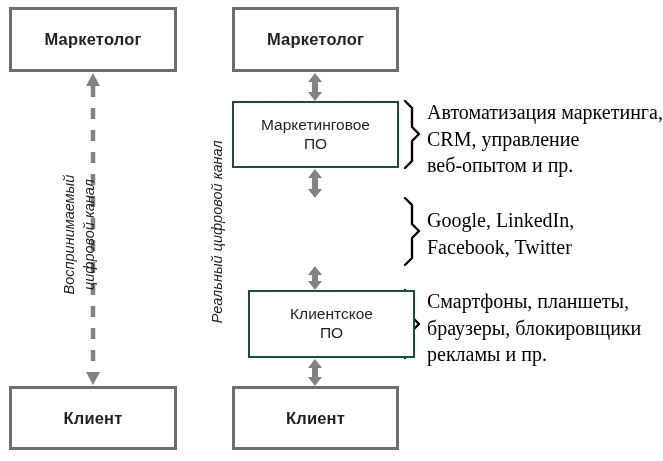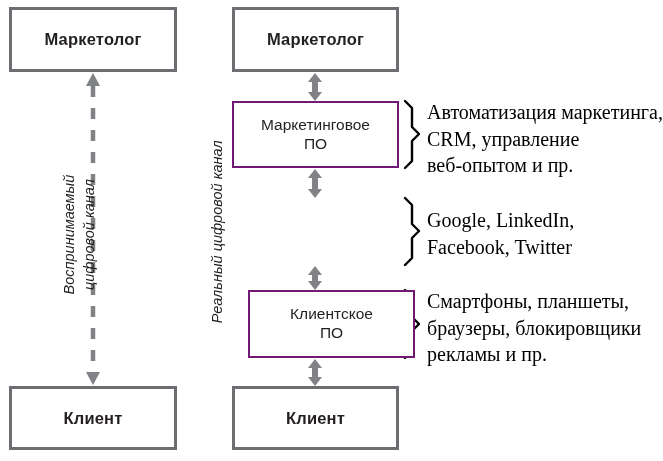--- a/index.html
+++ b/index.html
@@ -3,21 +3,21 @@
 <meta charset="utf-8">
 <style>
   html,body{margin:0;padding:0;background:#ffffff;}
   body{width:663px;height:461px;position:relative;overflow:hidden;
        font-family:"Liberation Sans","DejaVu Sans",sans-serif;color:#231f20;}
   #canvas{position:absolute;left:0;top:0;width:663px;height:461px;}
 
   .box{position:absolute;box-sizing:border-box;background:#ffffff;
        display:flex;align-items:center;justify-content:center;text-align:center;}
   .box-strong{border:3px solid #6d6e71;}
-  .box-thin{border:2px solid #701a75;}
+  .box-thin{border:2px solid #14532d;}
   .box-strong .lbl{font-weight:bold;font-size:16.5px;letter-spacing:.2px;color:#231f20;}
   .box-thin .lbl{font-weight:normal;font-size:15.5px;line-height:1.22;color:#231f20;}
 
   
   #left-marketer{left:9px;top:7px;width:168px;height:65px;}
   #left-client{left:9px;top:386px;width:168px;height:64px;}
 
   
   #right-marketer{left:232px;top:7px;width:167px;height:65px;}
   #mar-software{left:232px;top:101px;width:167px;height:67px;}

